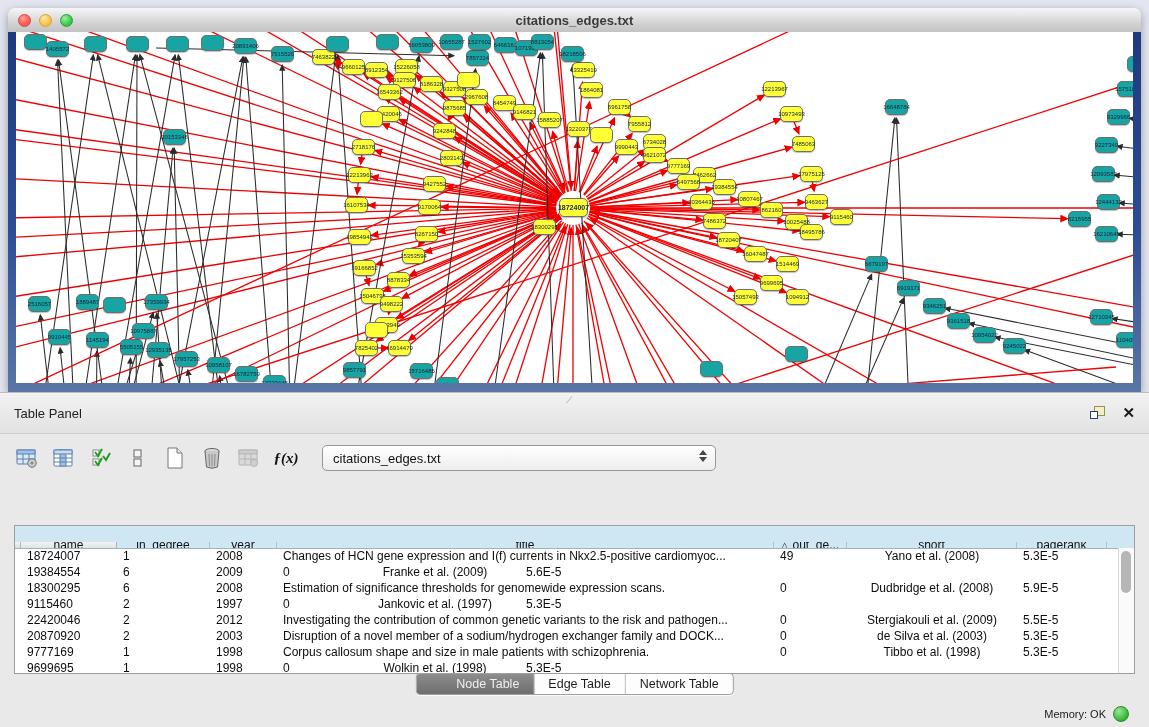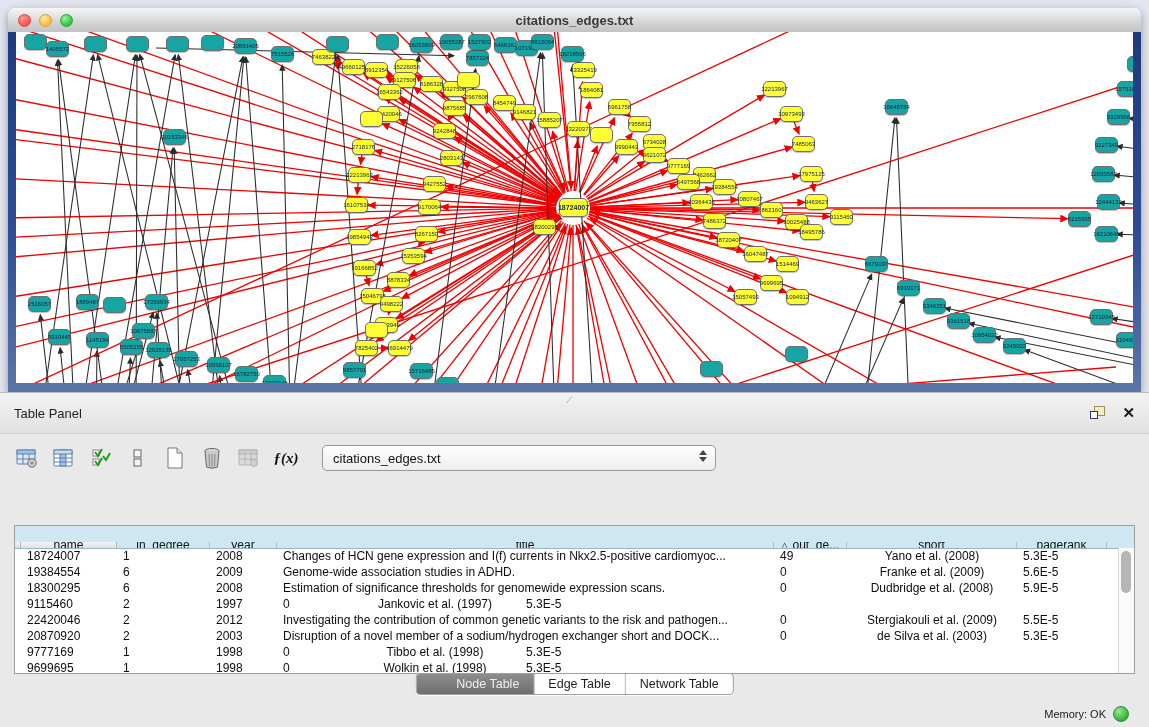--- a/index.html
+++ b/index.html
@@ -752,21 +752,20 @@
             <div class="tcell" style="width:497px">Changes of HCN gene expression and I(f) currents in Nkx2.5-positive cardiomyoc...</div>
             <div class="tcell" style="width:73px">49</div>
             <div class="tcell center" style="width:170px">Yano et al. (2008)</div>
             <div class="tcell" style="width:90px">5.3E-5</div>
           </div>
           <div class="trow">
             <div style="width:6px"></div>
             <div class="tcell" style="width:96px">19384554</div>
             <div class="tcell" style="width:93px">6</div>
             <div class="tcell" style="width:67px">2009</div>
-            <div class="tcell" style="width:497px">Genome-wide association studies in ADHD.</div>
             <div class="tcell" style="width:73px">0</div>
             <div class="tcell center" style="width:170px">Franke et al. (2009)</div>
             <div class="tcell" style="width:90px">5.6E-5</div>
           </div>
           <div class="trow">
             <div style="width:6px"></div>
             <div class="tcell" style="width:96px">18300295</div>
             <div class="tcell" style="width:93px">6</div>
             <div class="tcell" style="width:67px">2008</div>
             <div class="tcell" style="width:497px">Estimation of significance thresholds for genomewide expression scans.</div>
@@ -791,30 +790,31 @@
             <div class="tcell" style="width:497px">Investigating the contribution of common genetic variants to the risk and pathogen...</div>
             <div class="tcell" style="width:73px">0</div>
             <div class="tcell center" style="width:170px">Stergiakouli et al. (2009)</div>
             <div class="tcell" style="width:90px">5.5E-5</div>
           </div>
           <div class="trow">
             <div style="width:6px"></div>
             <div class="tcell" style="width:96px">20870920</div>
             <div class="tcell" style="width:93px">2</div>
             <div class="tcell" style="width:67px">2003</div>
-            <div class="tcell" style="width:497px">Disruption of a novel member of a sodium/hydrogen exchanger short and DOCK...</div>
+            <div class="tcell" style="width:497px">Disruption of a novel member of a sodium/hydrogen exchanger family and DOCK...</div>
             <div class="tcell" style="width:73px">0</div>
             <div class="tcell center" style="width:170px">de Silva et al. (2003)</div>
             <div class="tcell" style="width:90px">5.3E-5</div>
           </div>
           <div class="trow">
             <div style="width:6px"></div>
             <div class="tcell" style="width:96px">9777169</div>
             <div class="tcell" style="width:93px">1</div>
             <div class="tcell" style="width:67px">1998</div>
+            <div class="tcell" style="width:497px">Corpus callosum shape and size in male patients with schizophrenia.</div>
             <div class="tcell" style="width:73px">0</div>
             <div class="tcell center" style="width:170px">Tibbo et al. (1998)</div>
             <div class="tcell" style="width:90px">5.3E-5</div>
           </div>
           <div class="trow">
             <div style="width:6px"></div>
             <div class="tcell" style="width:96px">9699695</div>
             <div class="tcell" style="width:93px">1</div>
             <div class="tcell" style="width:67px">1998</div>
             <div class="tcell" style="width:73px">0</div>

